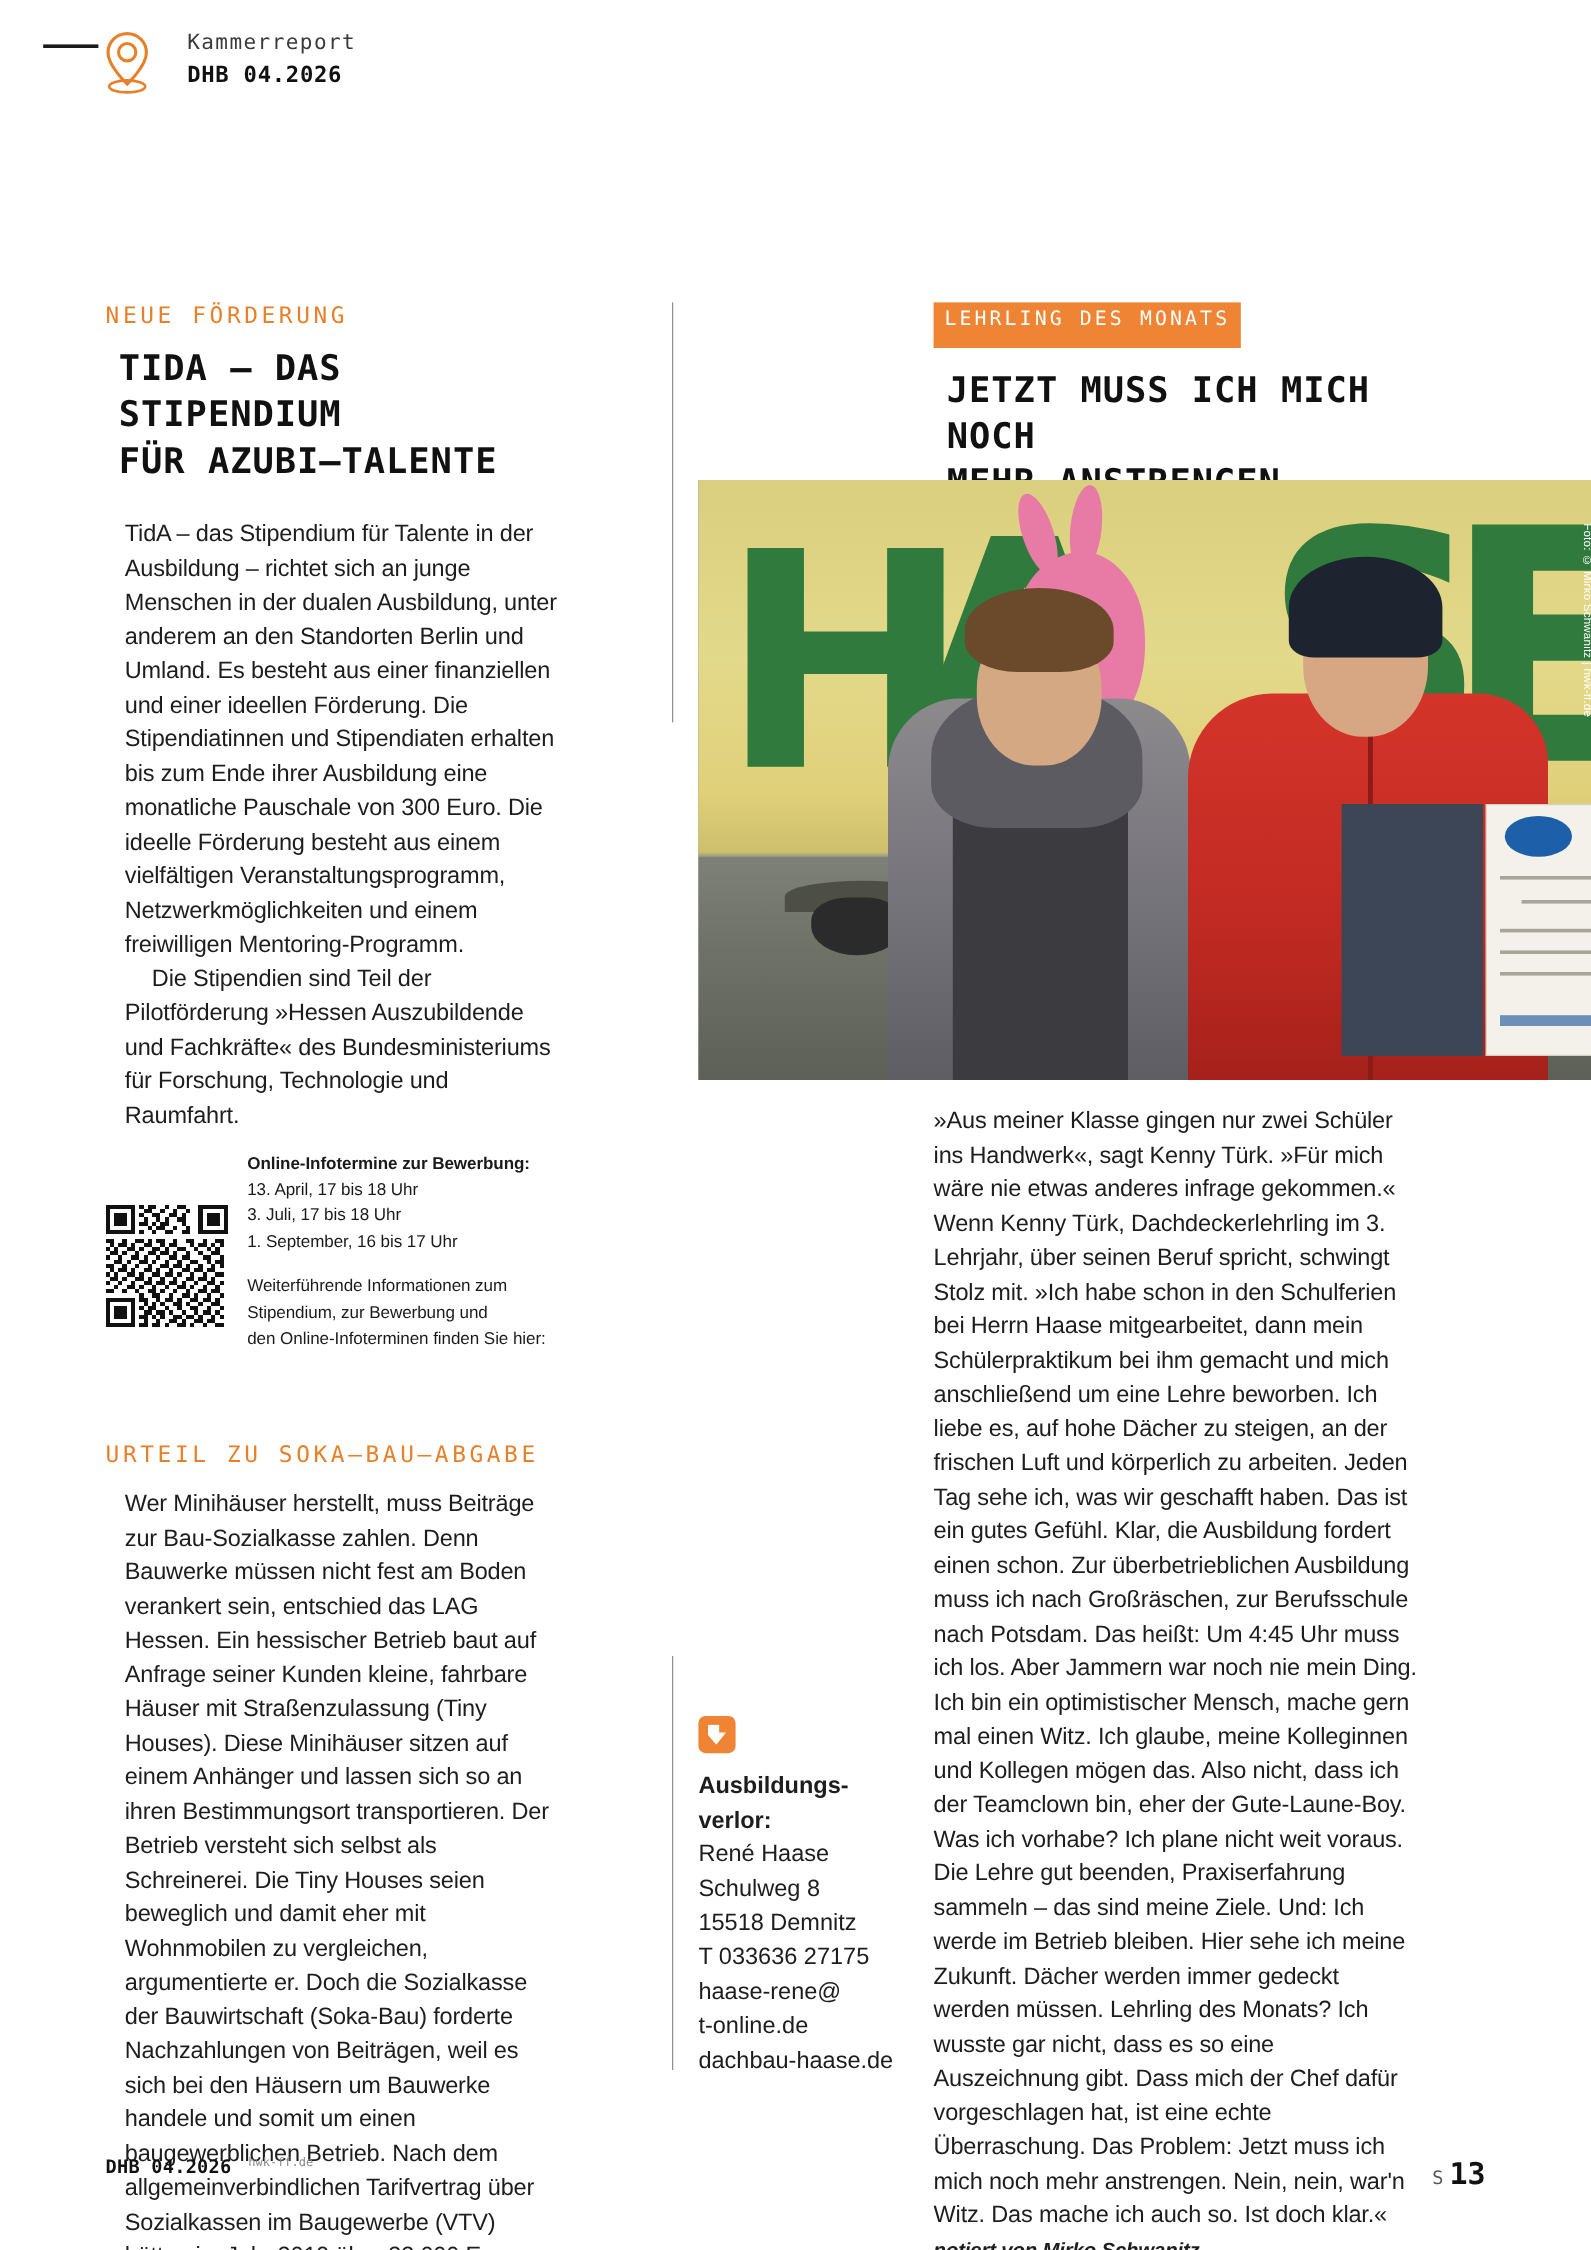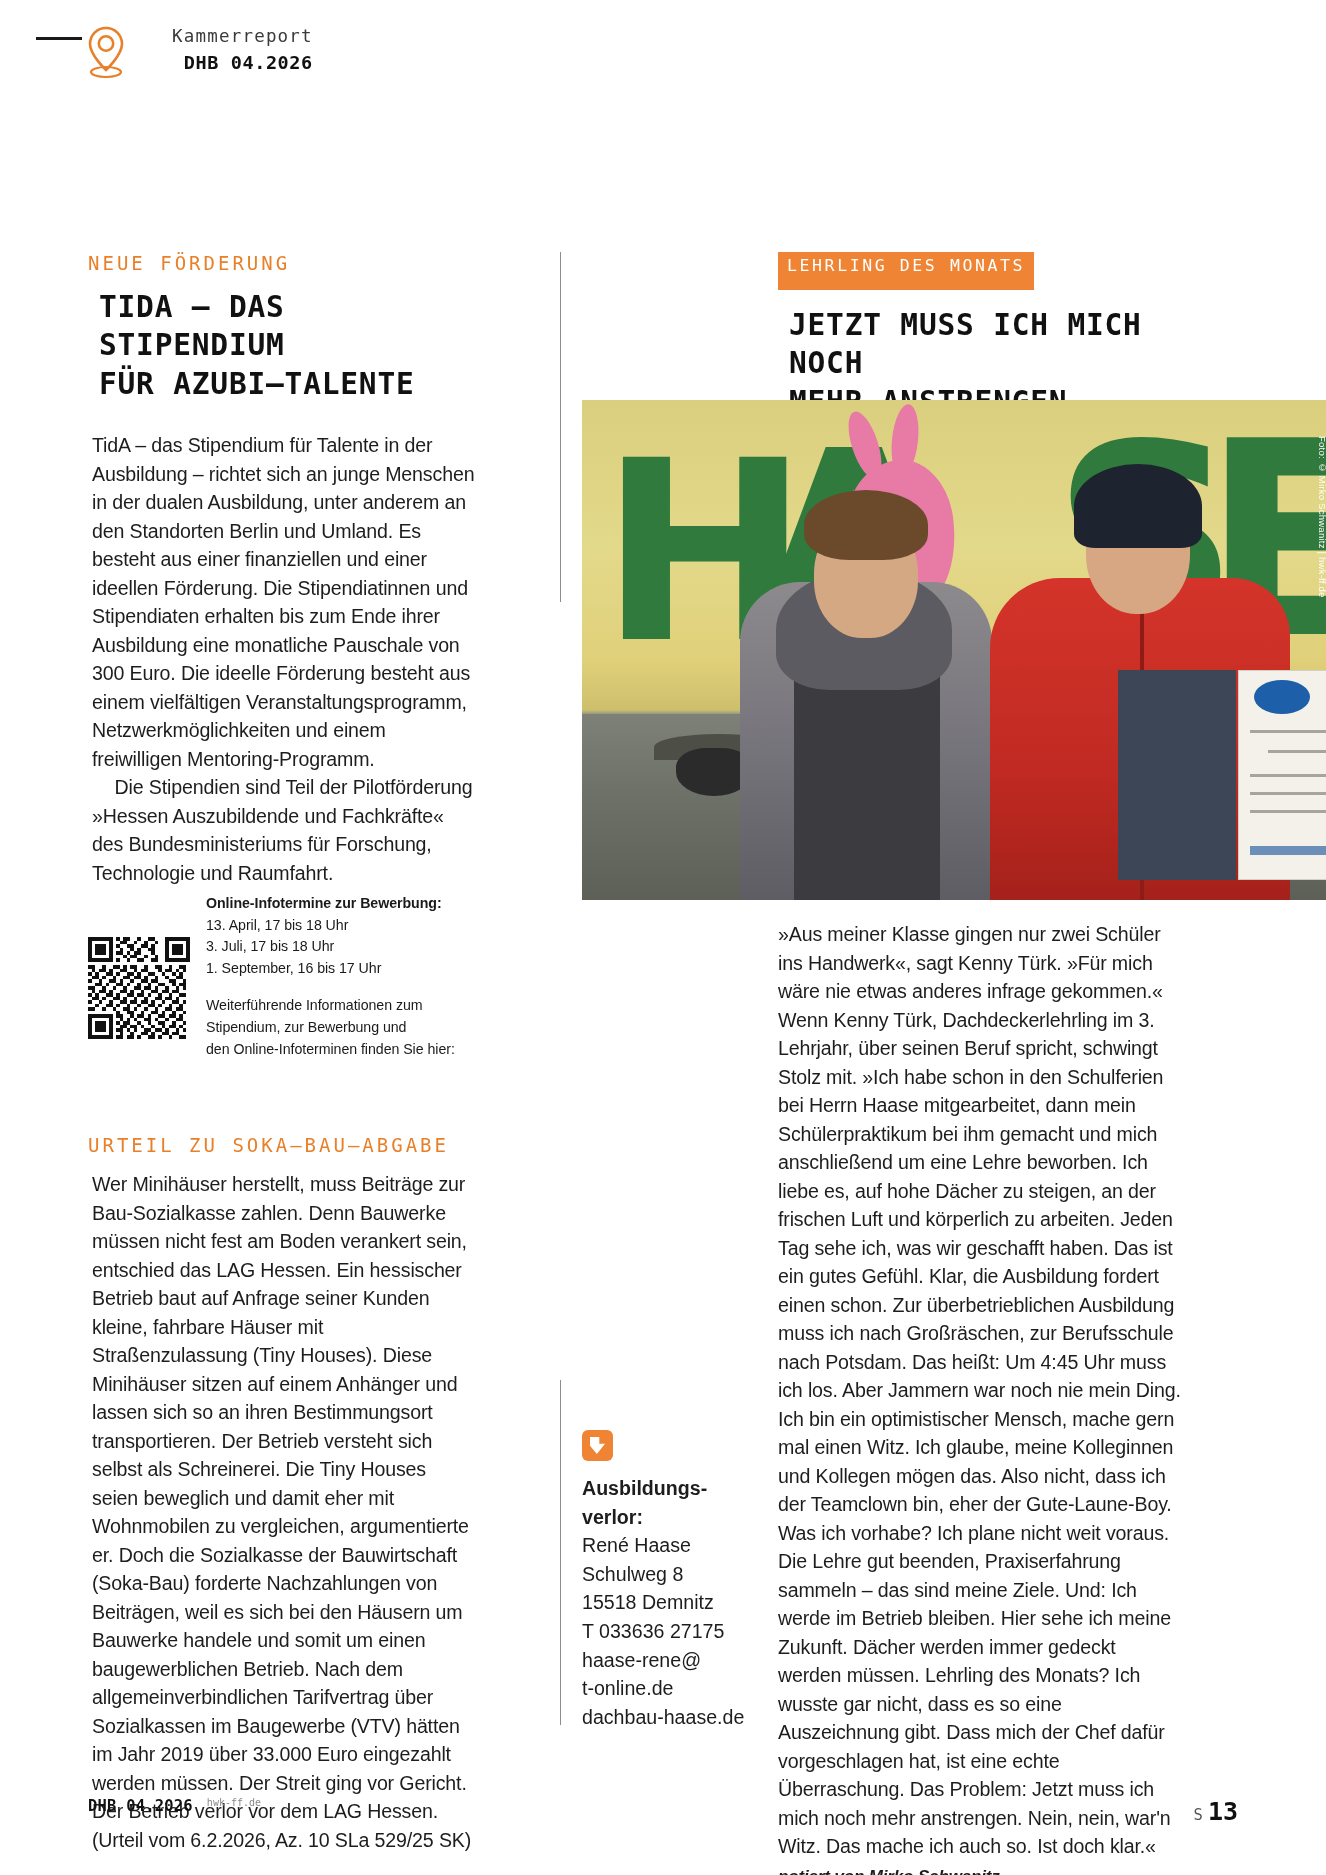--- a/index.html
+++ b/index.html
@@ -34,23 +34,22 @@
   }
   .pin-icon {
     position: absolute;
     left: 48px;
     top: -4px;
     width: 44px;
     height: 58px;
   }
   .header-texts {
     position: absolute;
-    left: 136px;
+    left: 120px;
     top: -3px;
-    text-align: right;
   }
   .header-kicker {
     font-family: "DejaVu Sans Mono", monospace;
     font-size: 17.5px;
     letter-spacing: 1.2px;
     color: #3a3a3a;
     line-height: 1.35;
   }
   .header-issue {
     font-family: "DejaVu Sans Mono", monospace;
@@ -119,21 +118,21 @@
     color: #111111;
   }
 
   
   .body-copy {
     font-family: "Liberation Sans", sans-serif;
     font-size: 19.6px;
     line-height: 1.455;
     color: #1d1d1d;
     text-align: left;
-    margin: 4px;
+    margin: 16px;
     letter-spacing: -0.15px;
   }
   .body-copy p { margin: 0; }
   .body-copy p + p { text-indent: 1.15em; }
 
   
   .info-wrap {
     position: relative;
     margin-top: 6px;
     min-height: 150px;

